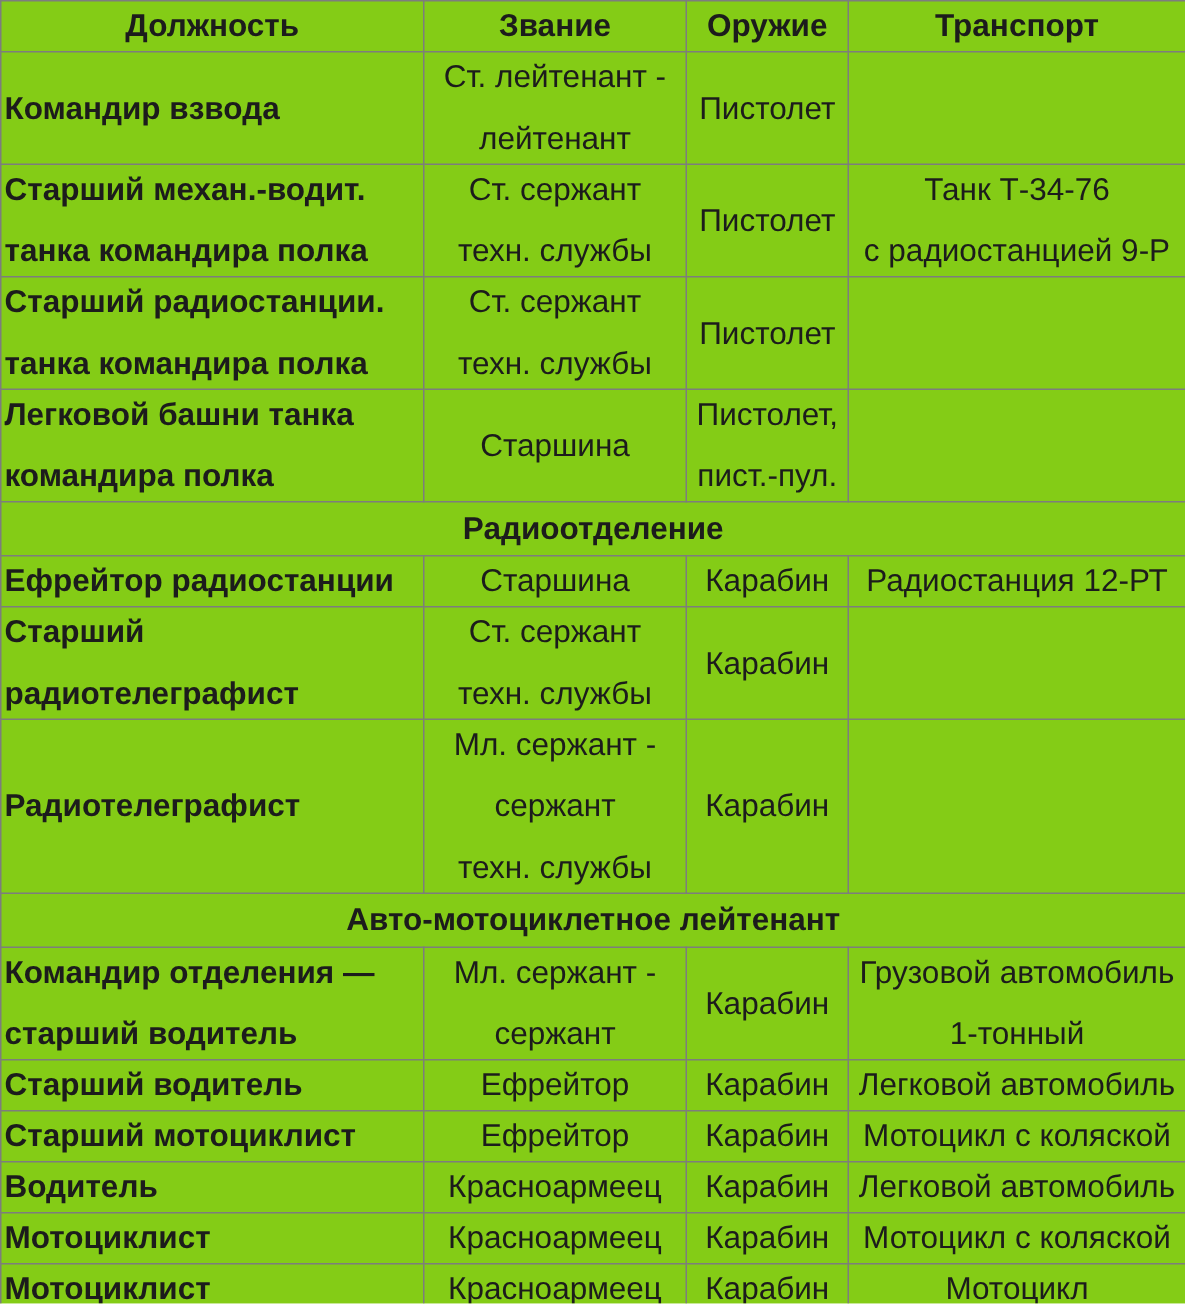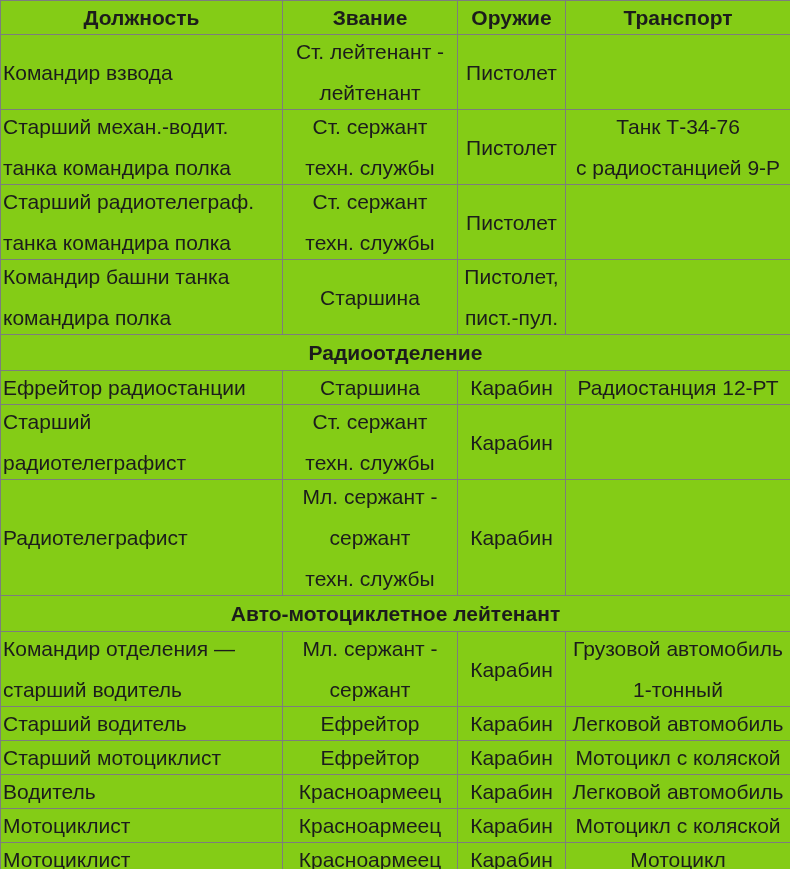--- a/index.html
+++ b/index.html
@@ -27,21 +27,21 @@
     padding: 0 2px;
     vertical-align: middle;
     overflow: hidden;
   }
   table.toe th {
     font-weight: bold;
     text-align: center;
     line-height: 31px;
     padding: 1px 2px;
   }
-  td.col-position { text-align: left; }
+  td.col-position { text-align: left; font-weight: bold; }
   td.col-rank,
   td.col-weapon,
   td.col-transport { text-align: center; }
   .line {
     line-height: 33px;
     white-space: nowrap;
   }
   .line + .line { margin-top: 8px; }
   tr.section-row td {
     font-weight: bold;
@@ -95,35 +95,35 @@
         <td class="col-weapon">
             <div class="line">Пистолет</div>
           </td>
         <td class="col-transport">
             <div class="line">Танк Т-34-76</div>
             <div class="line">с радиостанцией 9-Р</div>
           </td>
       </tr>
       <tr>
         <td class="col-position">
-            <div class="line">Старший радиотелеграф.</div>
+            <div class="line">Старший радиостанции.</div>
             <div class="line">танка командира полка</div>
           </td>
         <td class="col-rank">
             <div class="line">Ст. сержант</div>
             <div class="line">техн. службы</div>
           </td>
         <td class="col-weapon">
             <div class="line">Пистолет</div>
           </td>
         <td class="col-transport"></td>
       </tr>
       <tr>
         <td class="col-position">
-            <div class="line">Командир башни танка</div>
+            <div class="line">Легковой башни танка</div>
             <div class="line">командира полка</div>
           </td>
         <td class="col-rank">
             <div class="line">Старшина</div>
           </td>
         <td class="col-weapon">
             <div class="line">Пистолет,</div>
             <div class="line">пист.-пул.</div>
           </td>
         <td class="col-transport"></td>

